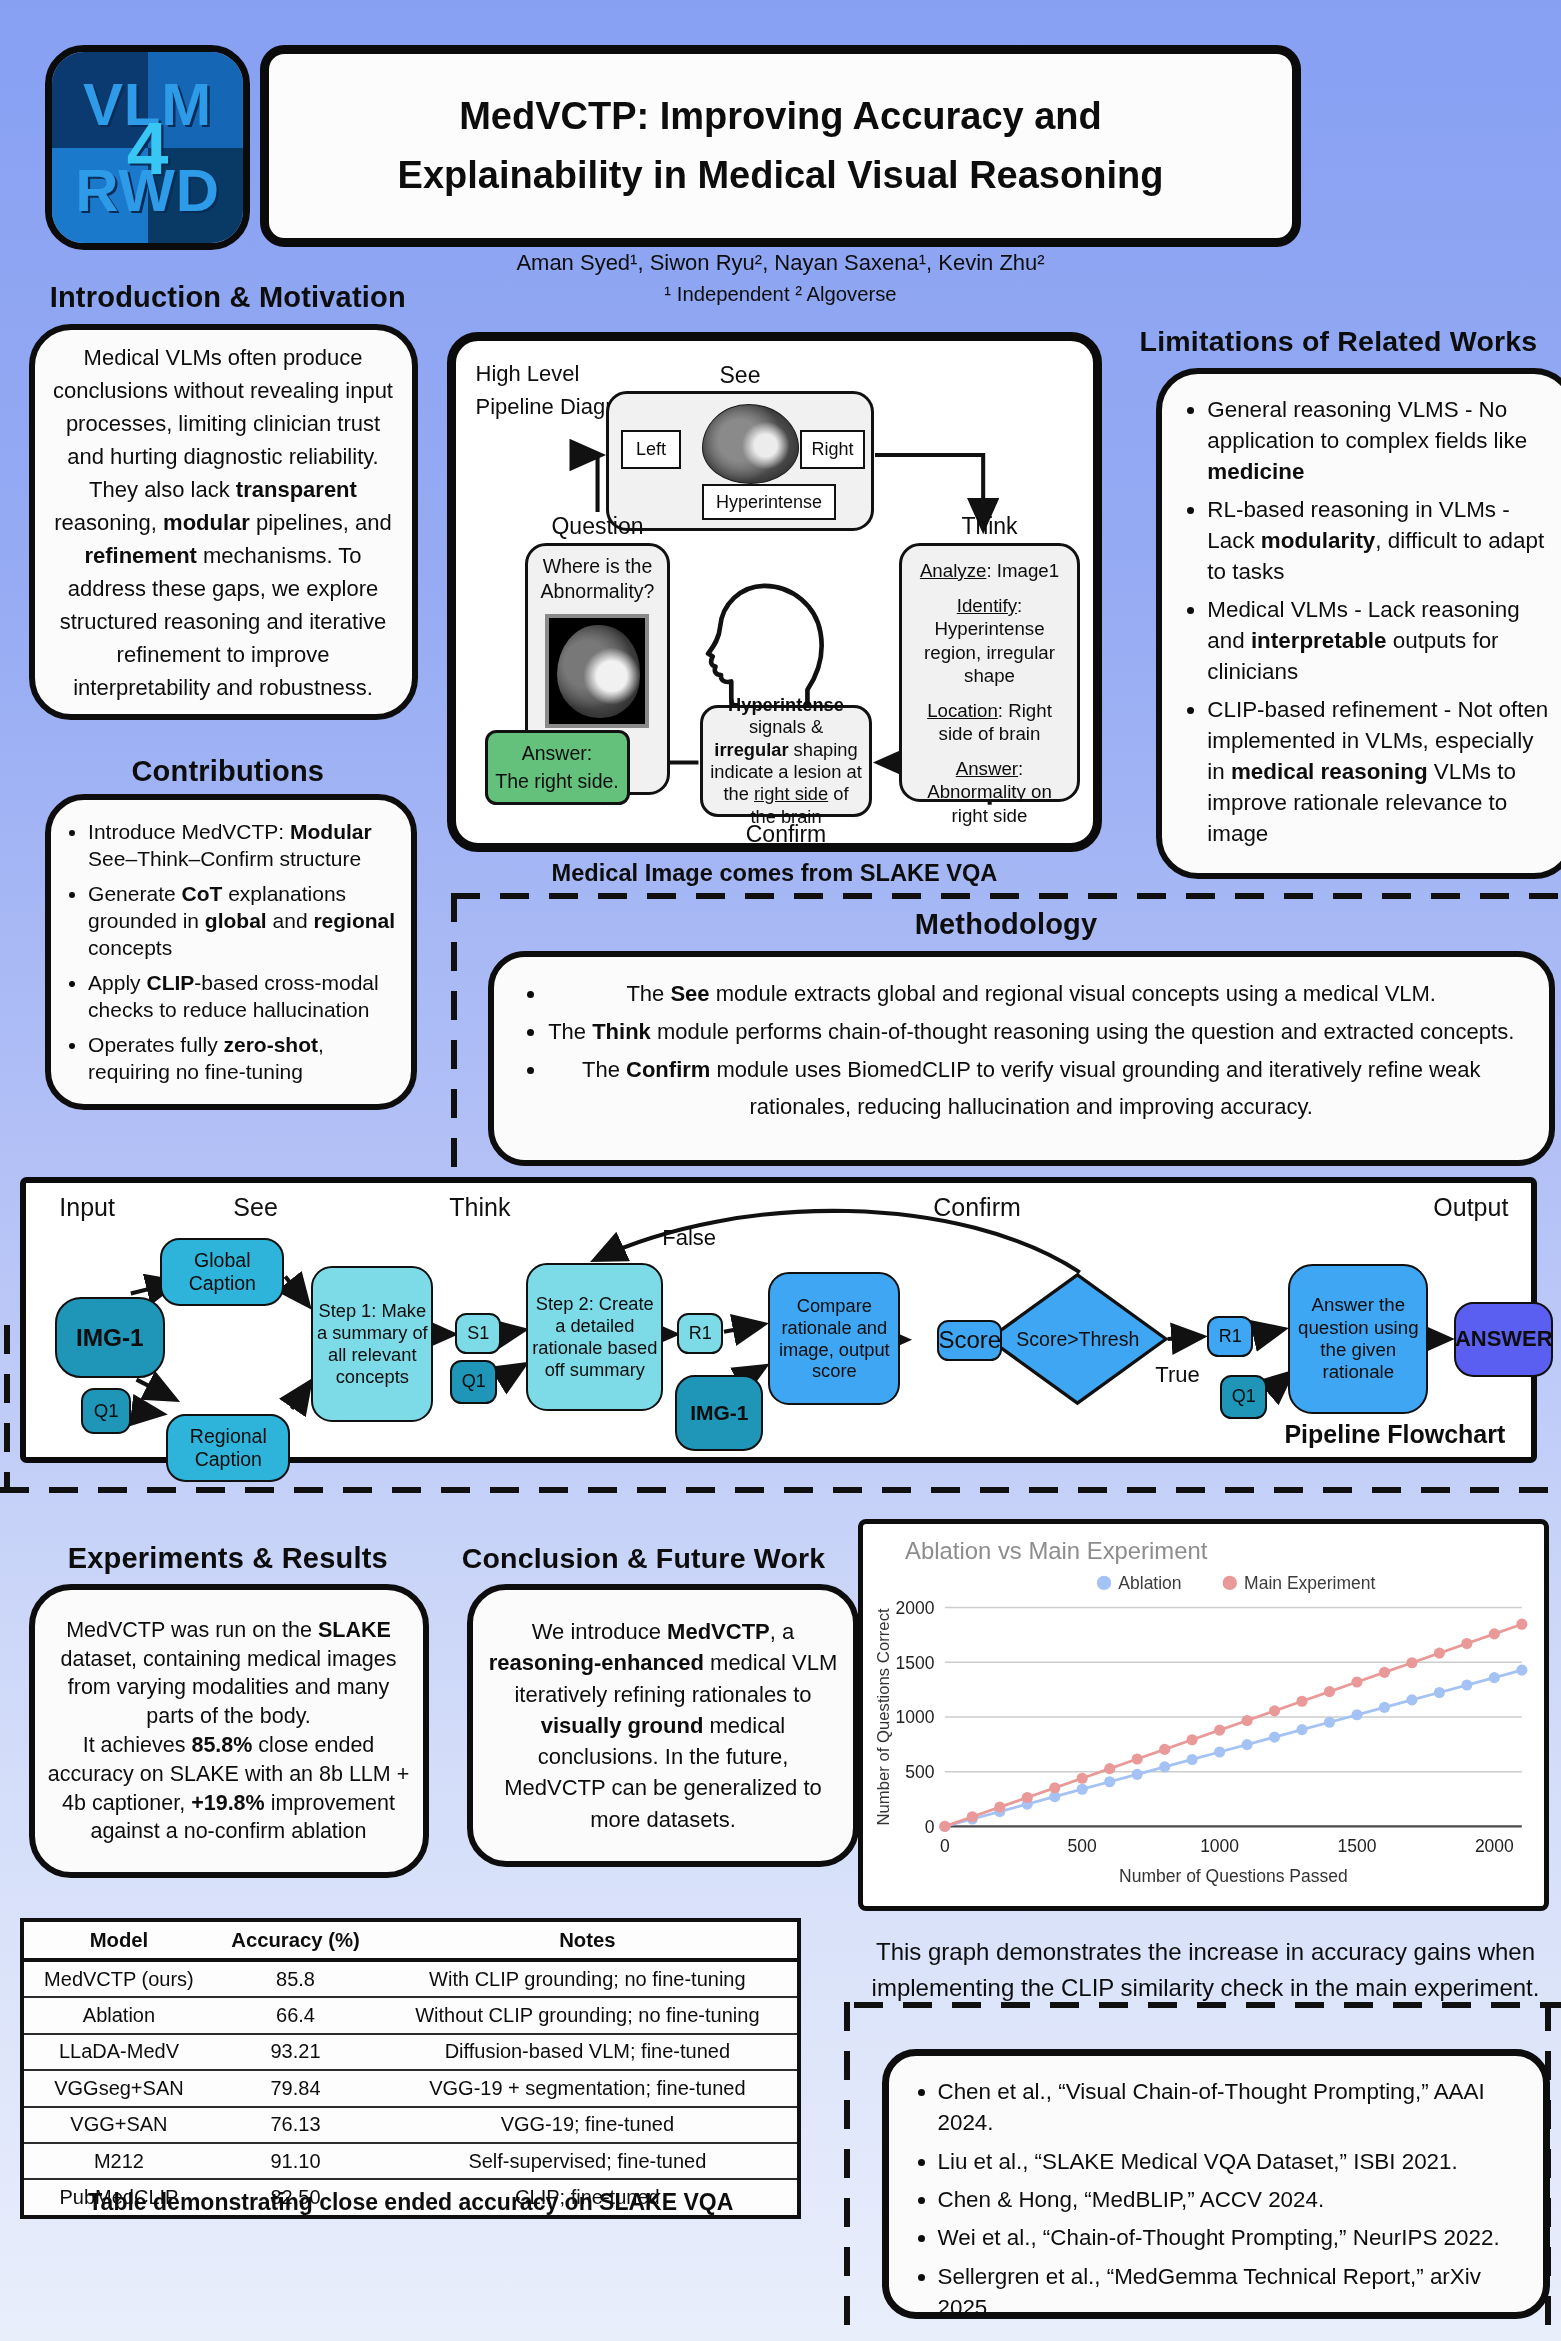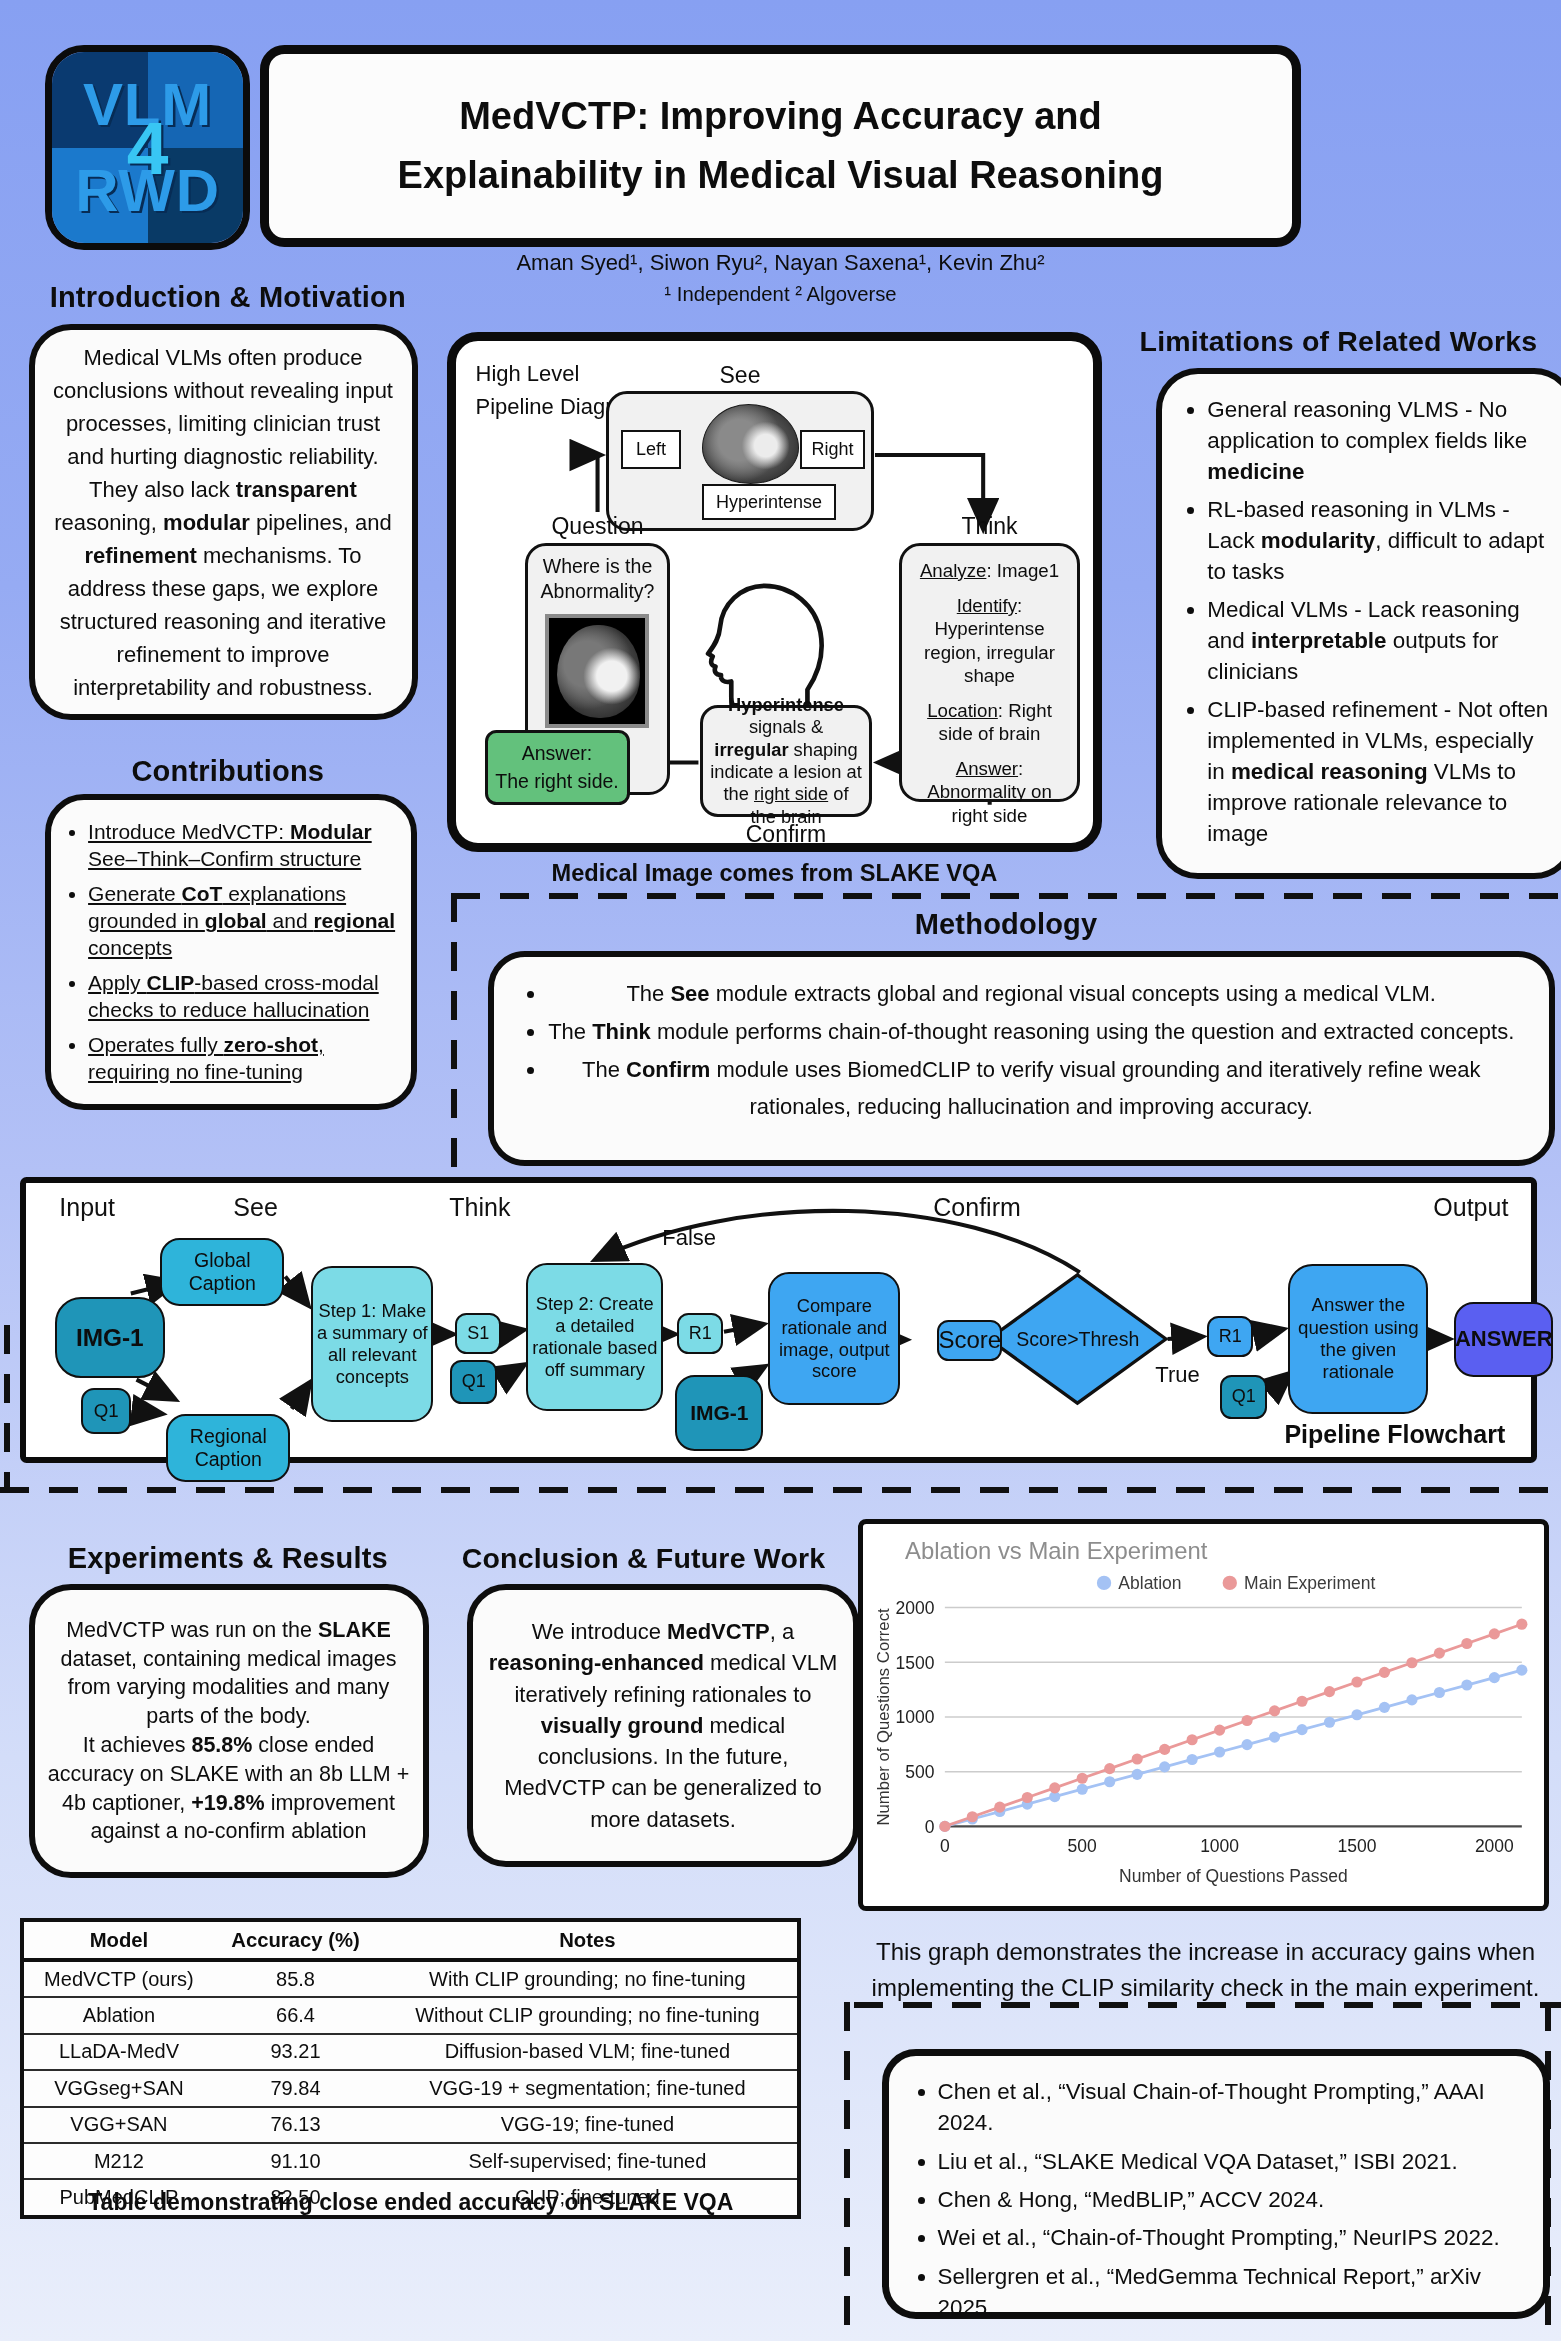--- a/index.html
+++ b/index.html
@@ -27,21 +27,21 @@
   .authors{left:374px;top:250px;width:813px;text-align:center;font-size:22px;}
   .affils{left:374px;top:283px;width:813px;text-align:center;font-size:20.3px;}
   
   .intro-heading{left:20.3px;top:281px;width:415px;}
   .intro-box{left:28.5px;top:324px;width:389px;height:396px;padding:21px 16.3px;
     font-size:22px;line-height:1.5;text-align:center;display:flex;align-items:center;}
   .contrib-heading{left:20.3px;top:755px;width:415px;}
   .contrib-box{left:45px;top:794px;width:372px;height:316px;padding:18px 11.4px 18px 8.1px;
     font-size:21px;line-height:1.3;border-radius:39px;}
   .contrib-box ul,.limits-box ul,.method-box ul,.refs-box ul{margin:0;padding-left:29px;}
-  .contrib-box li{margin-bottom:7.3px;text-decoration:underline;}
+  .contrib-box li{margin-bottom:7.3px;}
   
   .limits-heading{left:1121px;top:325px;width:435px;font-size:28.5px;}
   .limits-box{left:1134px;top:368px;width:420px;height:511px;padding:21px 16.3px;
     font-size:22.4px;line-height:1.38;margin-left:22px;}
   .limits-box li{margin-bottom:7.3px;}
   
   .hl-panel{left:447px;top:332px;width:655px;height:520px;background:#fff;border:9px solid #0b0b0b;
     border-radius:31px;box-sizing:border-box;}
   .hl-inner{position:absolute;left:0;top:0;width:637px;height:503px;}
   .hl-title{left:19.5px;top:16.3px;width:163px;font-size:22px;line-height:1.5;white-space:pre-line;}

